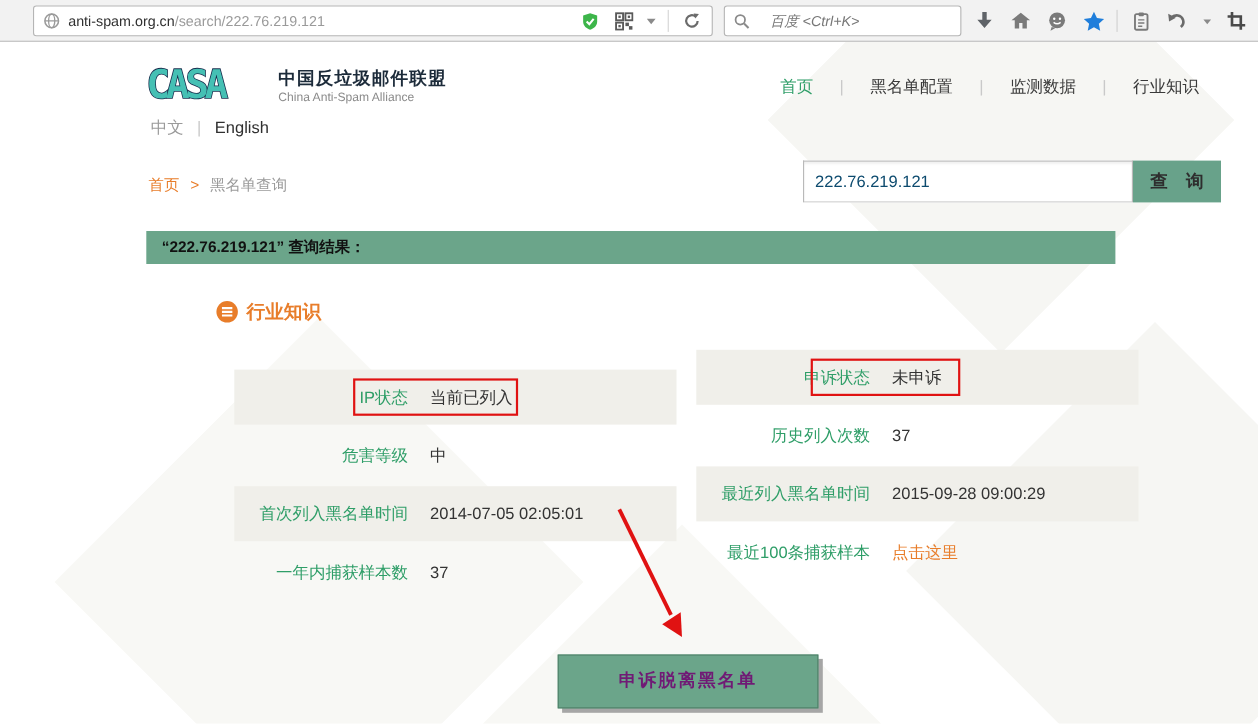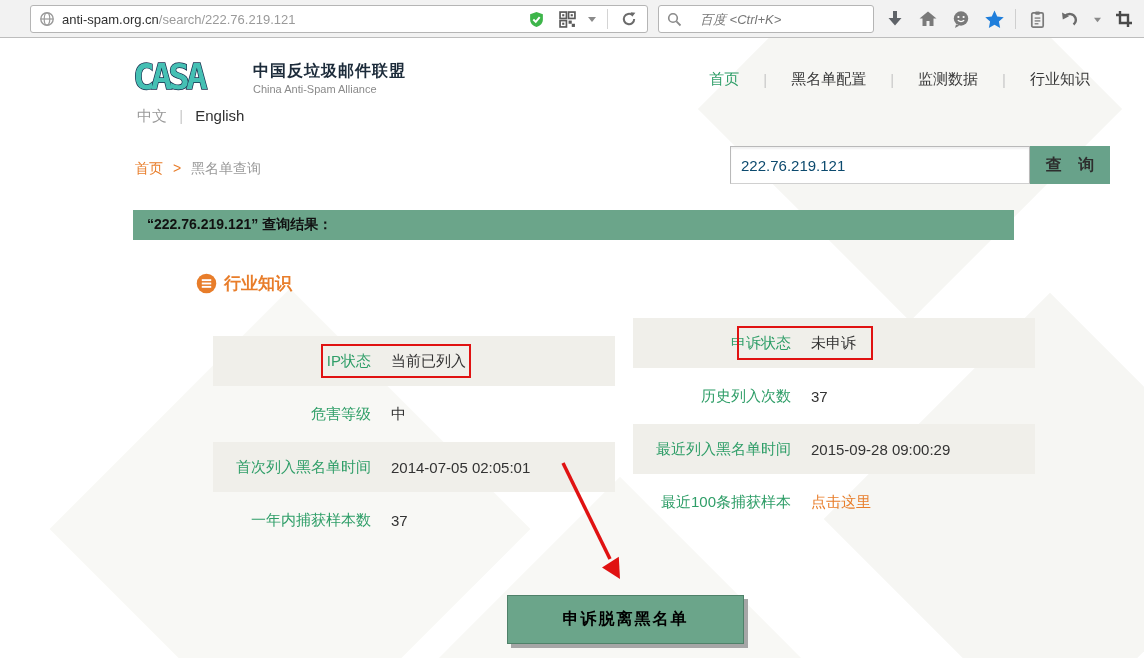--- a/index.html
+++ b/index.html
@@ -101,21 +101,21 @@
   .row-label { width:158px; text-align:right; color:#2f9e68; flex-shrink:0; }
   .row-value { margin-left:20px; color:#333; }
   .row-value.link { color:#e87d2a; cursor:pointer; }
   .red-box { position:absolute; top:8px; height:34px; border:2px solid #e01212; }
   .red-box.l { left:108px; width:150px; }
   .red-box.r { left:104px; width:136px; }
   .arrow-svg { position:absolute; left:540px; top:412px; z-index:2; }
   .appeal-btn {
     position:absolute; left:507px; top:556px; width:237px; height:49px;
     background:#6ba58a; border:1px solid #4f8169; box-shadow:4px 4px 0 #a6a6a6;
-    font-size:16px; font-weight:bold; color:#000000; letter-spacing:2px; cursor:pointer;
+    font-size:16px; font-weight:bold; color:#701a75; letter-spacing:2px; cursor:pointer;
     font-family:"Liberation Sans","DejaVu Sans",sans-serif;
   }
 </style>
 </head>
 <body>
 
 <div class="page">
 
   <div class="chrome">
     <div class="url-bar">

